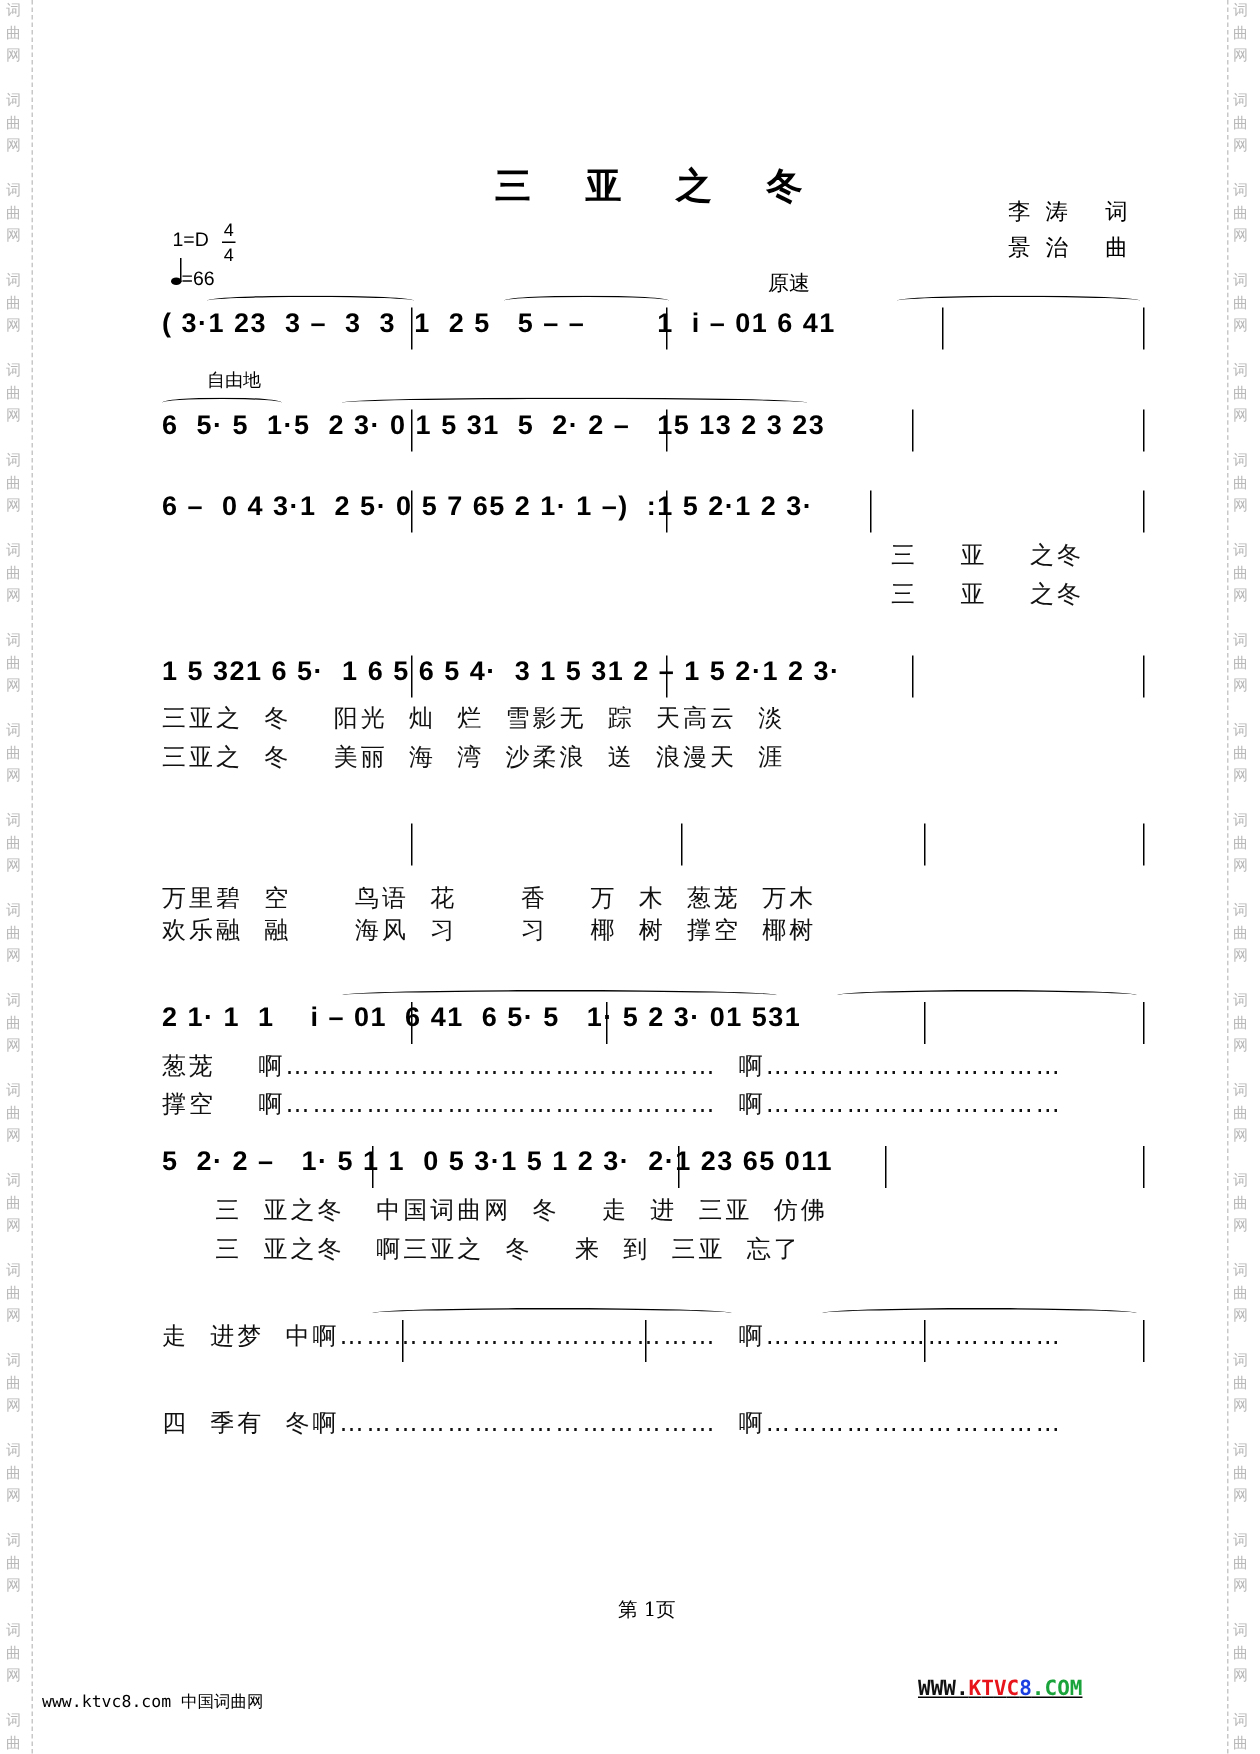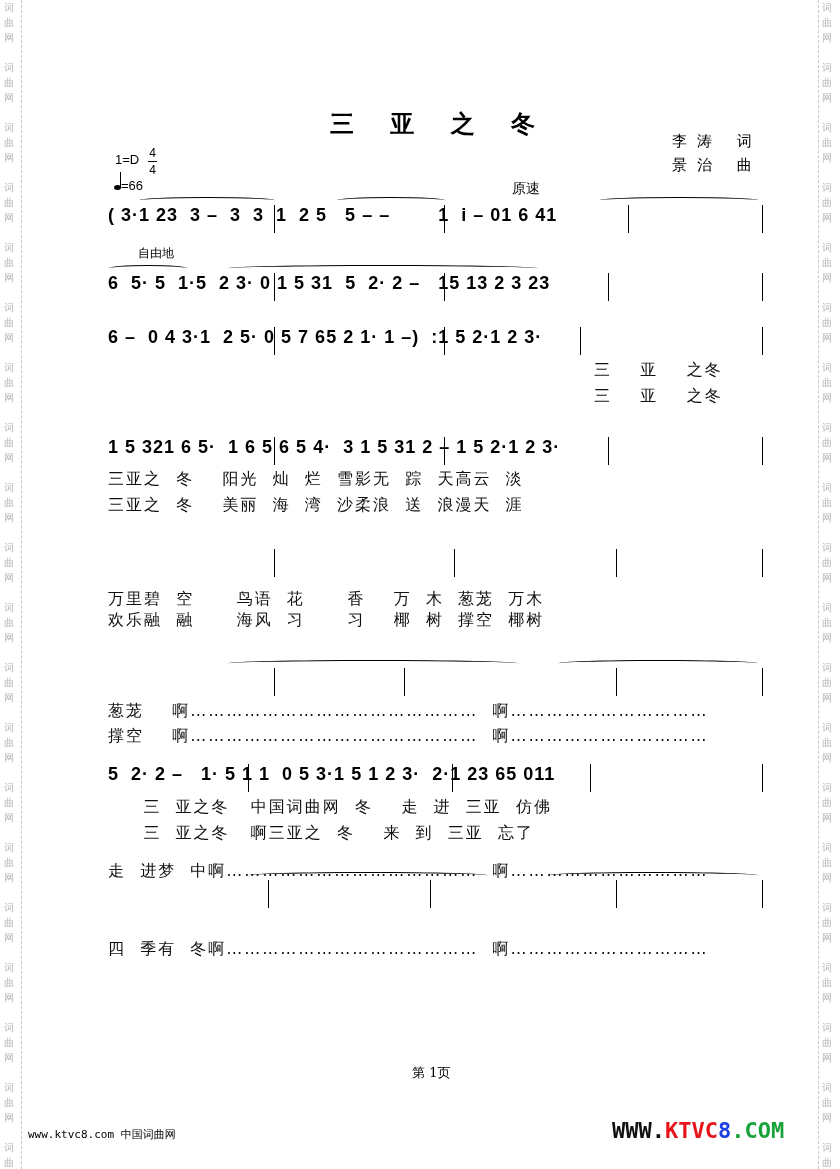--- a/index.html
+++ b/index.html
@@ -25,21 +25,21 @@
   .mark { position:absolute; font-size:14px; }
 
   .line { position:absolute; left:108px; width:656px; height:32px; }
   .notes { position:absolute; left:0; top:0; font-family:"Liberation Sans", sans-serif; font-weight:bold; font-size:18px;
            white-space:pre; letter-spacing:1px; }
   .barline { position:absolute; top:0; width:1px; height:28px; background:#000; }
   .slur { position:absolute; border-top:1px solid #000; border-radius:50% 50% 0 0; height:6px; }
   .lyric { position:absolute; left:108px; font-size:16px; white-space:pre; letter-spacing:2px; color:#111; }
   .footer-page { position:absolute; left:412px; top:1064px; font-size:13px; font-family:"DejaVu Serif", serif; }
   .footer-left { position:absolute; left:28px; top:1127px; font-size:11px; font-family:"DejaVu Sans Mono", monospace; }
-  .footer-logo { position:absolute; left:612px; top:1118px; font-family:"DejaVu Sans Mono", monospace; font-weight:bold; font-size:22px; letter-spacing:0px; }
+  .footer-logo { position:absolute; left:612px; top:1118px; font-family:"DejaVu Sans Mono", monospace; font-weight:bold; font-size:14px; letter-spacing:0px;text-decoration:underline; }
 </style>
 </head>
 <body>
 
 <div class="dash left"></div>
 <div class="dash right"></div>
 <div class="margin-col left" id="wmL">
     <div class="wm" style="top: 2px;">词</div>
     <div class="wm" style="top: 17px;">曲</div>
     <div class="wm" style="top: 32px;">网</div>
@@ -221,20 +221,21 @@
 <div class="line" style="top:549px">
   <div class="barline" style="left:166px"></div>
   <div class="barline" style="left:346px"></div>
   <div class="barline" style="left:508px"></div>
   <div class="barline" style="left:654px"></div>
 </div>
 <div class="lyric" style="top:589px">万里碧  空      鸟语  花      香    万  木  葱茏  万木</div>
 <div class="lyric" style="top:610px">欢乐融  融      海风  习      习    椰  树  撑空  椰树</div>
 
 <div class="line" style="top:668px">
+  <div class="notes">2 1· 1  1    i – 01  6 41  6 5· 5   1· 5 2 3· 01 531</div>
   <div class="barline" style="left:166px"></div>
   <div class="barline" style="left:296px"></div>
   <div class="barline" style="left:508px"></div>
   <div class="barline" style="left:654px"></div>
   <div class="slur" style="left:120px; top:-8px; width:290px"></div>
   <div class="slur" style="left:450px; top:-8px; width:200px"></div>
 </div>
 <div class="lyric" style="top:701px">葱茏    啊…………………………………………  啊……………………………</div>
 <div class="lyric" style="top:726px">撑空    啊…………………………………………  啊……………………………</div>
 
@@ -249,20 +250,20 @@
 <div class="lyric" style="top:823px">     三  亚之冬   啊三亚之  冬    来  到  三亚  忘了</div>
 
 <div class="line" style="top:880px">
   <div class="barline" style="left:160px"></div>
   <div class="barline" style="left:322px"></div>
   <div class="barline" style="left:508px"></div>
   <div class="barline" style="left:654px"></div>
   <div class="slur" style="left:140px; top:-8px; width:240px"></div>
   <div class="slur" style="left:440px; top:-8px; width:210px"></div>
 </div>
-<div class="lyric" style="top:861px">走  进梦  中啊……………………………………  啊……………………………</div>
+<div class="lyric" style="top:881px">走  进梦  中啊……………………………………  啊……………………………</div>
 <div class="lyric" style="top:939px">四  季有  冬啊……………………………………  啊……………………………</div>
 
 <div class="footer-page">第 1页</div>
 <div class="footer-left">www.ktvc8.com 中国词曲网</div>
 <div class="footer-logo">
   <span style="color:#111">WWW.</span><span style="color:#e8141c">K</span><span style="color:#e8141c">T</span><span style="color:#e8141c">V</span><span style="color:#e8141c">C</span><span style="color:#1b3fe0">8</span><span style="color:#1aa33a">.COM</span>
 </div>
 
 </body></html>

